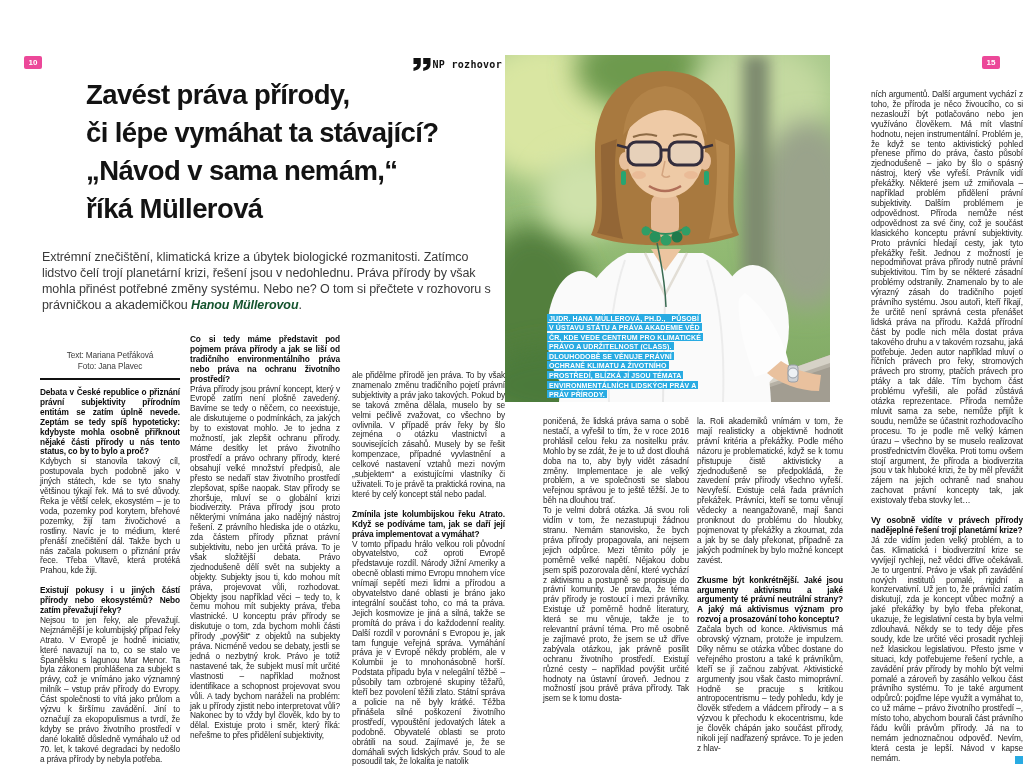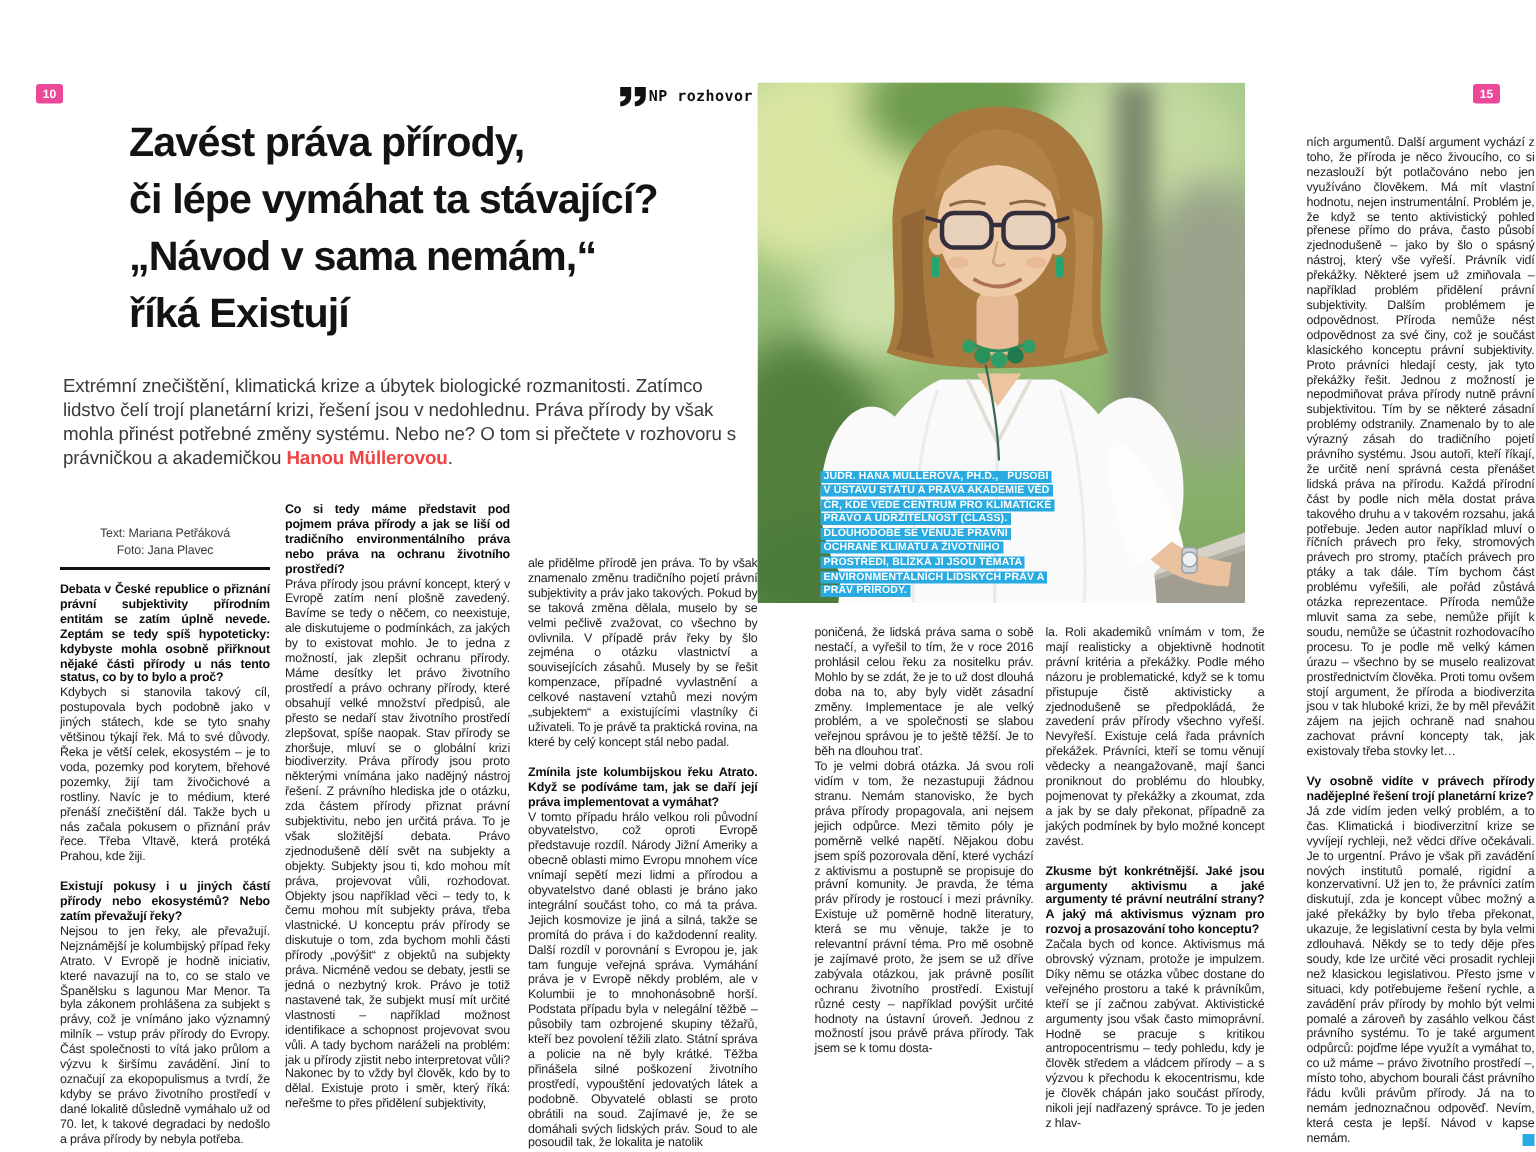--- a/index.html
+++ b/index.html
@@ -26,21 +26,21 @@
   }
   #headline { position:absolute; left:42px; top:76px; width:463px; color:#131313;margin-left:44px; }
   #headline .hl-line {
     font-family:"Liberation Sans", sans-serif; font-weight:700; font-size:27.5px;
     line-height:38px; letter-spacing:-0.6px; white-space:nowrap;
   }
   #lead {
     position:absolute; left:42px; top:249px; width:462px; color:#3a3a3a;
     font-size:12.5px; line-height:16px; letter-spacing:-0.1px;
   }
-  #lead b { color:#ef4444; }
+  #lead b { color:#14532d;font-style:italic; }
   .col {
     position:absolute; font-size:8.3px; line-height:9.9px; letter-spacing:-0.12px;
     text-align:justify; color:#1f1f1f;
   }
   #col-1 { left:40px;  top:337px; width:140px; }
   #col-2 { left:190px; top:335px; width:150px; }
   #col-3 { left:352px; top:335px; width:153px;margin-top:36px; }
   #col-4 { left:543px; top:417px; width:146px; }
   #col-5 { left:697px; top:417px; width:146px; }
   #col-6 { left:849px; top:90px;  width:152px;margin-left:22px; }
@@ -82,21 +82,21 @@
       <path d="M13.5 0 h9 v7.5 c0 5 -3.2 7.7 -9 8.5 v-4 c2.8-0.7 4.5-2 4.6-4.5 h-4.6 z"></path>
     </svg>
   </span>
   <span id="section-label">NP rozhovor</span>
 </div>
 
 <div id="headline">
   <div class="hl-line">Zavést práva přírody,</div>
   <div class="hl-line">či lépe vymáhat ta stávající?</div>
   <div class="hl-line">„Návod v sama nemám,“</div>
-  <div class="hl-line">říká Existují</div>
+  <div class="hl-line">říká Müllerová</div>
 </div>
 
 <p id="lead"><span>Extrémní znečištění, klimatická krize a úbytek biologické rozmanitosti. Zatímco lidstvo čelí trojí planetární krizi, řešení jsou v nedohlednu. Práva přírody by však mohla přinést potřebné změny systému. Nebo ne? O tom si přečtete v rozhovoru s právničkou a akademičkou </span><b>Hanou Müllerovou</b><span>.</span></p>
 
 <div id="col-1" class="col">
   <div id="credits">
     <div>Text: Mariana Petřáková</div>
     <div>Foto: Jana Plavec</div>
   </div>
   <div id="credits-rule"></div>

